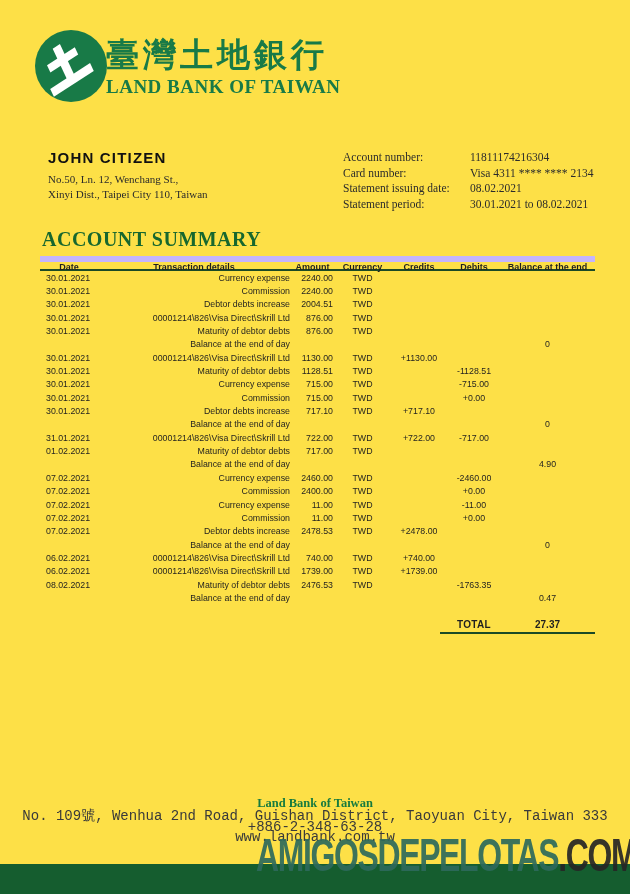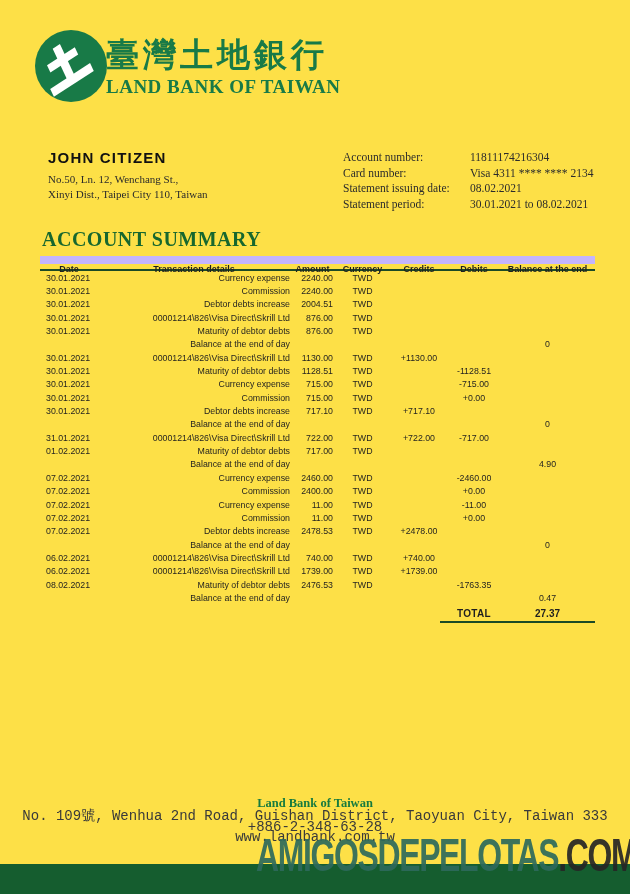--- a/index.html
+++ b/index.html
@@ -46,34 +46,34 @@
   .summary-title {
     position:absolute; left:42px; top:228px;
     font-family:"Liberation Serif",serif; font-size:20px; font-weight:bold;
     color:#17672e; letter-spacing:0.5px;
   }
 
   
   .table { position:absolute; left:40px; top:256px; width:555px; font-size:8.8px; }
   .t-head {
     display:grid; grid-template-columns:58px 192px 45px 55px 58px 52px 95px;
-    border-top:8px solid #c4b5fd; border-bottom:2.5px solid #1b4a26;
+    border-top:6px solid #c4b5fd; border-bottom:2.5px solid #1b4a26;
     font-weight:bold; font-size:9px; height:15px; align-items:center; text-align:center;
   }
   .t-body .t-row {
     display:grid; grid-template-columns:58px 192px 45px 55px 58px 52px 95px;
     height:13.35px; align-items:center;
   }
   .c-date   { text-align:left; padding-left:6px; }
   .c-details{ text-align:right; padding-left:3px; }
   .c-amount { text-align:right; padding-right:2px; }
   .c-currency,.c-credits,.c-debits,.c-balance { text-align:center; }
   .t-total {
     display:grid; grid-template-columns:58px 192px 45px 55px 58px 52px 95px;
-    height:15px; align-items:center; margin-top:1px;
+    height:15px; align-items:center; margin-top:12px;
   }
   .t-total .total-lbl { grid-column:6; font-weight:bold; font-size:10px; text-align:center; letter-spacing:0.3px; }
   .t-total .total-val { grid-column:7; font-weight:bold; font-size:10px; text-align:center; }
   .total-rule { margin-left:400px; width:155px; border-top:2.5px solid #1b4a26; }
 
   
   .footer { position:absolute; left:0; top:796px; width:630px; text-align:center; }
   .footer .f-bank {
     font-family:"Liberation Serif",serif; font-size:12.5px; font-weight:bold; color:#157a3f;
   }

